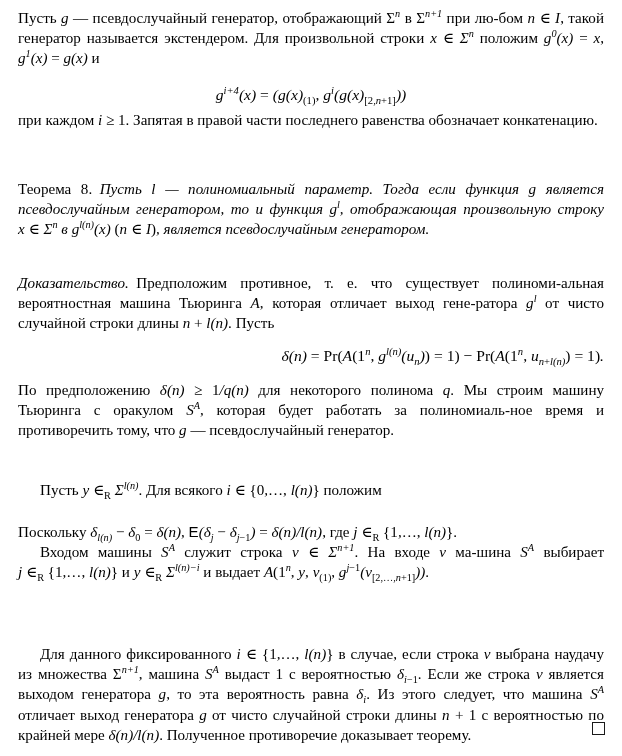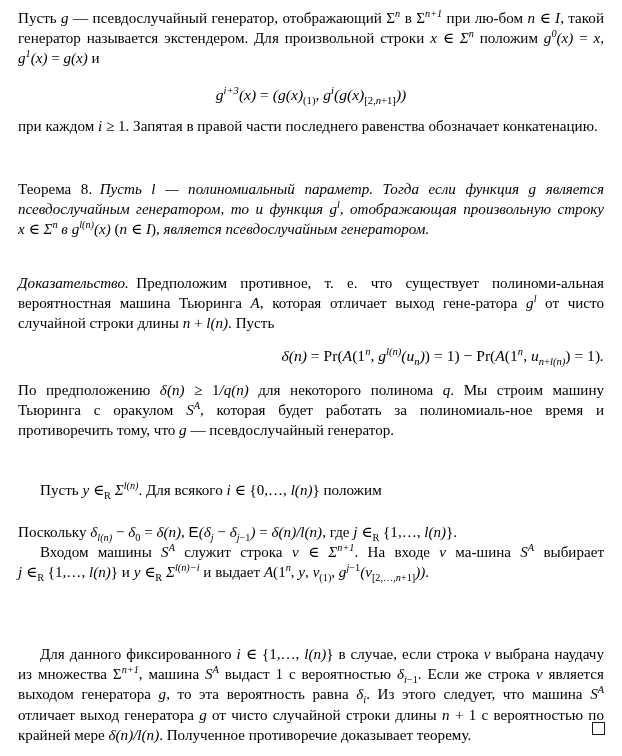--- a/index.html
+++ b/index.html
@@ -83,24 +83,24 @@
 </head>
 <body>
 
 <div class="page">
 
   <div class="body-block" style="top:8px;">
     <p class="para noindent">Пусть <span class="m">g</span> — псевдослучайный генератор, отображающий <span class="m mr">Σ<sup class="s">n</sup></span> в <span class="m mr">Σ<sup class="s">n+1</sup></span> при лю‑бом <span class="m">n <span class="mr">∈</span> I</span>, такой генератор называется экстендером. Для произвольной строки <span class="m">x <span class="mr">∈</span> Σ<sup class="s">n</sup></span> положим <span class="m">g<sup class="s">0</sup>(x) <span class="mr">=</span> x</span>, <span class="m">g<sup class="s">1</sup>(x) <span class="mr">=</span> g(x)</span> и</p>
   </div>
 
   <div class="display" style="top:84px;">
-    <span class="m">g<sup class="s">i+3</sup>(x) <span class="mr">=</span> (g(x)<sub class="s"><span class="mr">(1)</span></sub><span class="mr">,</span> g<sup class="s">i</sup>(g(x)<sub class="s"><span class="mr">[2,</span>n<span class="mr">+1]</span></sub>))</span>
+    <span class="m">g<sup class="s">i+4</sup>(x) <span class="mr">=</span> (g(x)<sub class="s"><span class="mr">(1)</span></sub><span class="mr">,</span> g<sup class="s">i</sup>(g(x)<sub class="s"><span class="mr">[2,</span>n<span class="mr">+1]</span></sub>))</span>
   </div>
 
-  <div class="body-block" style="top:116px;">
+  <div class="body-block" style="top:110px;">
     <p class="para noindent">при каждом <span class="m">i <span class="mr">≥ 1</span></span>. Запятая в правой части последнего равенства обозначает конкатенацию.</p>
   </div>
 
   <div class="body-block" style="top:179px;">
     <p class="para noindent thm-stmt"><span class="thm-head">Теорема 8.</span> Пусть <span class="m">l</span> — полиномиальный параметр. Тогда если функция <span class="m">g</span> является псевдослучайным генератором, то и функция <span class="m">g<sup class="s">l</sup></span>, отображающая произвольную строку <span class="m">x <span class="mr">∈</span> Σ<sup class="s">n</sup></span> в <span class="m">g<sup class="s">l(n)</sup>(x)</span> <span class="m"><span class="mr">(</span>n <span class="mr">∈</span> I<span class="mr">)</span></span>, является псевдослучайным генератором.</p>
   </div>
 
   <div class="body-block" style="top:273px;">
     <p class="para noindent"><span class="proof-head">Доказательство.</span> Предположим противное, т. е. что существует полиноми‑альная вероятностная машина Тьюринга <span class="m">A</span>, которая отличает выход гене‑ратора <span class="m">g<sup class="s">l</sup></span> от чисто случайной строки длины <span class="m">n <span class="mr">+</span> l(n)</span>. Пусть</p>
   </div>

